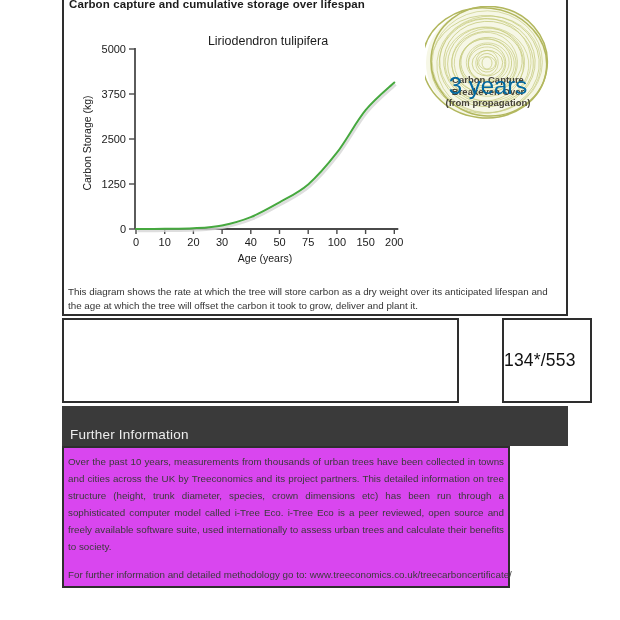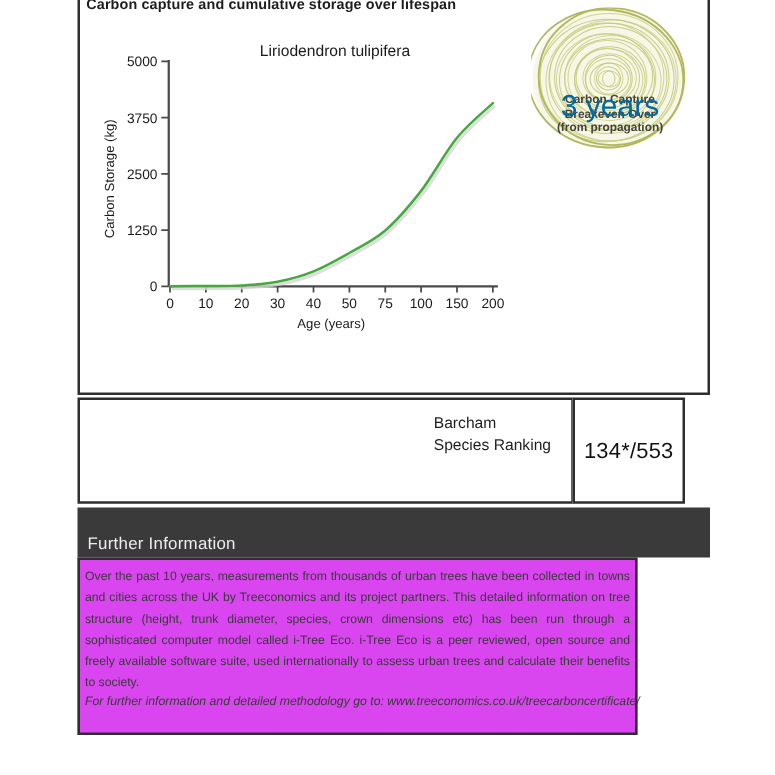--- a/index.html
+++ b/index.html
@@ -37,42 +37,42 @@
     left:62px;top:318px;width:397px;height:85px;
     border:2px solid #2e2e2e;box-sizing:border-box;background:#fff;
   }
   #rank-label{
     left:283px;top:10px;font-size:12.5px;line-height:17.5px;color:#1e1e1e;white-space:nowrap;
   }
   #rank-note{
     right:5px;bottom:6px;font-size:8.5px;color:#222;white-space:nowrap;
   }
   #rank-value-cell{
-    left:458px;top:318px;width:90px;height:85px;
+    left:502px;top:318px;width:90px;height:85px;
     border:2px solid #2e2e2e;box-sizing:border-box;background:#fff;
-    display:flex;align-items:center;justify-content:center;
+    display:flex;align-items:center;
   }
   #rank-value{font-size:17.5px;color:#111;letter-spacing:0.2px;}
   
   #info-bar{
     left:62px;top:406px;width:506px;height:40px;background:#3a3a3a;box-sizing:border-box;
   }
   #info-heading{
     position:absolute;left:8px;top:7px;font-size:13.5px;color:#ededed;letter-spacing:0.2px;margin-top:14px;
   }
   #info-box{
     left:62px;top:446px;width:448px;height:142px;
     border:2px solid #2e2e2e;box-sizing:border-box;background:#d946ef;
     padding:5px 4px 0 4px;
   }
   #info-paragraph{
     font-size:9.8px;line-height:17px;color:#3a3a3a;text-align:justify;margin:0;
   }
   #info-link-line{
-    font-size:9.8px;color:#3a3a3a;margin-top:1px;white-space:nowrap;font-style:italic;
+    font-size:9.8px;color:#3a3a3a;margin-top:14px;white-space:nowrap;
   }
 </style>
 </head>
 <body>
 
 <div id="top-box" class="abs">
   <div id="main-title" class="abs">Carbon capture and cumulative storage over lifespan</div>
 
   <svg id="chart-svg" class="abs" width="400" height="255" viewBox="0 0 400 255">
       <text x="204" y="21" font-family="Liberation Sans, sans-serif" fill="#1a1a1a" font-size="12.5px" text-anchor="middle">Liriodendron tulipifera</text>
@@ -143,27 +143,24 @@
         <ellipse cx="59.6" cy="57.1" rx="62.1" ry="55.0" fill="none" stroke="#b2b75e" stroke-width="1.5" opacity="1" transform="rotate(6.7 62 57)"></ellipse>
       </svg>
     <div id="badge-text" class="abs">
       <div>Carbon Capture</div>
       <div>Breakeven Over</div>
       <div>(from propagation)</div>
     </div>
     <div id="badge-value" class="abs">3 years</div>
   </div>
 
+  <div id="description" class="abs">This diagram shows the rate at which the tree will store carbon as a dry weight over its anticipated lifespan and the age at which the tree will offset the carbon it took to grow, deliver and plant it.</div>
 </div>
 
 <div id="rank-main" class="abs">
-  <div id="rank-label" class="abs">
-    <div>Barcham</div>
-    <div>Species Ranking</div>
-  </div>
 </div>
 
 <div id="rank-value-cell" class="abs">
   <span id="rank-value">134*/553</span>
 </div>
 
 <div id="info-bar" class="abs">
   <span id="info-heading">Further Information</span>
 </div>
 

